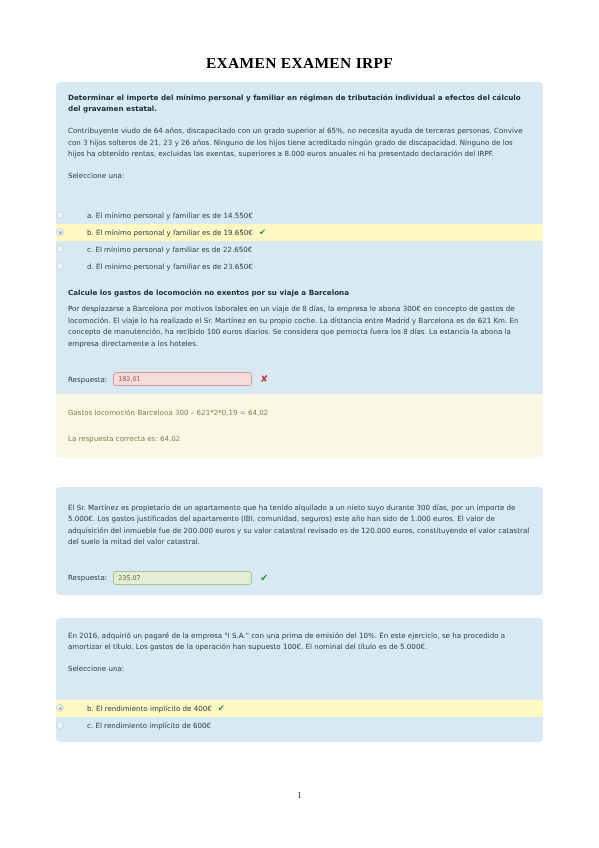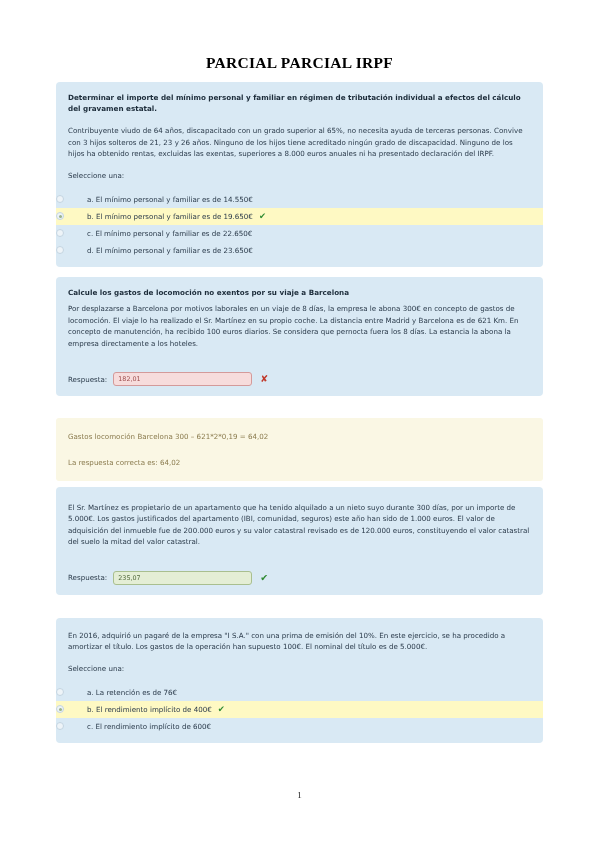--- a/index.html
+++ b/index.html
@@ -68,21 +68,21 @@
   }
   .qtext.tight { margin-top: 5px; }
 
   .select-label {
     font-size: 7.1px;
     color: #2a3a4a;
     margin: 11px 0 3px 0;
   }
 
   
-  .options { margin: 0 -12px 0 -12px; }
+  .options { margin: 16px -12px 0 -12px; }
 
   .option {
     display: flex;
     align-items: center;
     height: 17px;
     padding-left: 12px;
     padding-right: 12px;
   }
   .option.selected { background: #fef9c3; }
 
@@ -175,21 +175,21 @@
     font-family: "Liberation Serif", "DejaVu Serif", serif;
     font-size: 9px;
     color: #1a1a1a;
   }
 </style>
 </head>
 <body>
 
 <div class="page">
 
-  <h1 class="doc-title">PARCIAL PARCIAL IRPF</h1>
+  <h1 class="doc-title">EXAMEN EXAMEN IRPF</h1>
 
   <div class="qblock" style="top:82px;">
     <div class="qpad">
       <div class="qheading">Determinar el importe del mínimo personal y familiar en régimen de tributación individual a efectos del cálculo del gravamen estatal.</div>
       <div class="qtext">Contribuyente viudo de 64 años, discapacitado con un grado superior al 65%, no necesita ayuda de terceras personas. Convive con 3 hijos solteros de 21, 23 y 26 años. Ninguno de los hijos tiene acreditado ningún grado de discapacidad. Ninguno de los hijos ha obtenido rentas, excluidas las exentas, superiores a 8.000 euros anuales ni ha presentado declaración del IRPF.</div>
       <div class="select-label">Seleccione una:</div>
     </div>
     <div class="options">
       <div class="option">
         <span class="radio"></span>
@@ -217,21 +217,21 @@
       <div class="qheading">Calcule los gastos de locomoción no exentos por su viaje a Barcelona</div>
       <div class="qtext tight">Por desplazarse a Barcelona por motivos laborales en un viaje de 8 días, la empresa le abona 300€ en concepto de gastos de locomoción. El viaje lo ha realizado el Sr. Martínez en su propio coche. La distancia entre Madrid y Barcelona es de 621 Km. En concepto de manutención, ha recibido 100 euros diarios. Se considera que pernocta fuera los 8 días. La estancia la abona la empresa directamente a los hoteles.</div>
     </div>
     <div class="answer-row">
       <span class="answer-label">Respuesta:</span>
       <input class="answer-input wrong" type="text" value="182,01" style="">
       <span class="mark x">✘</span>
     </div>
   </div>
 
-  <div class="qblock fb" style="top:418px;">
+  <div class="qblock fb" style="top:394px;">
     <div class="fb-pad">
       <div class="fb-line">Gastos locomoción Barcelona 300 – 621*2*0,19 = 64,02</div>
       <div class="fb-gap"></div>
       <div class="fb-line">La respuesta correcta es: 64,02</div>
     </div>
   </div>
 
   <div class="qblock" style="top:487px;">
     <div class="qpad" style="padding-bottom:14px;">
       <div class="qtext tight">El Sr. Martínez es propietario de un apartamento que ha tenido alquilado a un nieto suyo durante 300 días, por un importe de 5.000€. Los gastos justificados del apartamento (IBI, comunidad, seguros) este año han sido de 1.000 euros. El valor de adquisición del inmueble fue de 200.000 euros y su valor catastral revisado es de 120.000 euros, constituyendo el valor catastral del suelo la mitad del valor catastral.</div>
@@ -242,24 +242,20 @@
       <span class="mark v">✔</span>
     </div>
   </div>
 
   <div class="qblock" style="top:618px;">
     <div class="qpad" style="padding-top:12px;">
       <div class="qtext" style="margin-top:0;">En 2016, adquirió un pagaré de la empresa "I S.A." con una prima de emisión del 10%. En este ejercicio, se ha procedido a amortizar el título. Los gastos de la operación han supuesto 100€. El nominal del título es de 5.000€.</div>
       <div class="select-label">Seleccione una:</div>
     </div>
     <div class="options">
-      <div class="option">
-        <span class="radio"></span>
-        <span class="opt-label">a. La retención es de 76€</span>
-      </div>
       <div class="option selected">
         <span class="radio"></span>
         <span class="opt-label">b. El rendimiento implícito de 400€</span>
         <span class="tick">✔</span>
       </div>
       <div class="option">
         <span class="radio"></span>
         <span class="opt-label">c. El rendimiento implícito de 600€</span>
       </div>
     </div>

